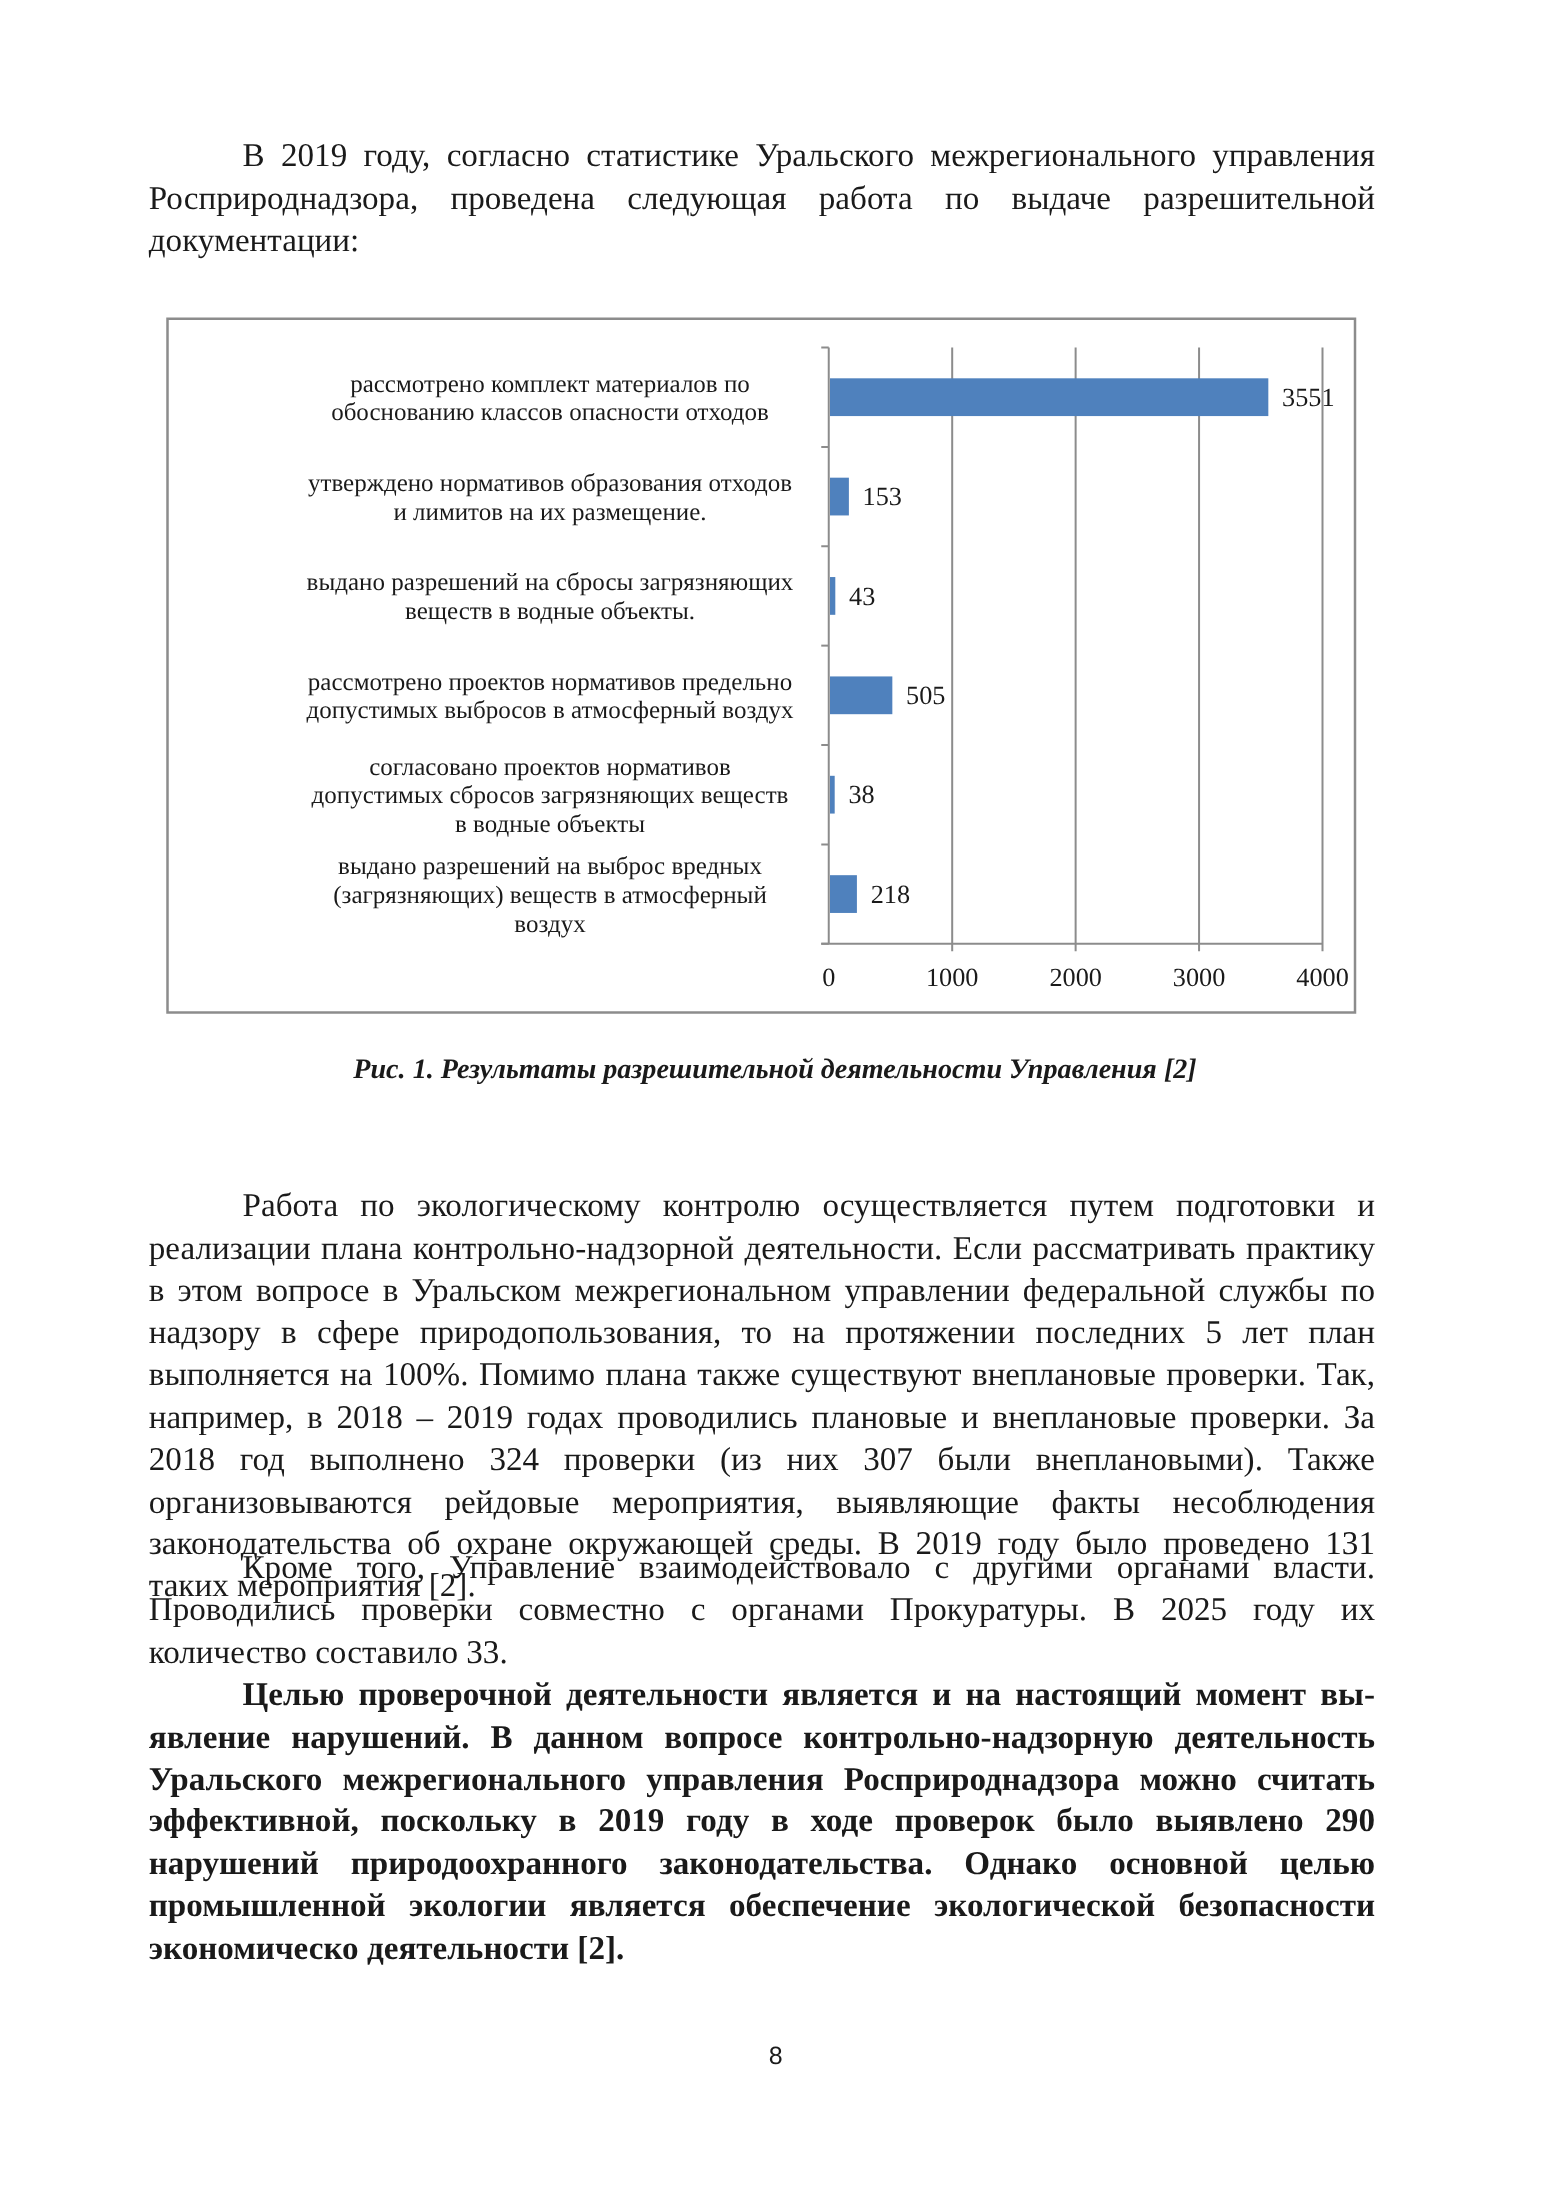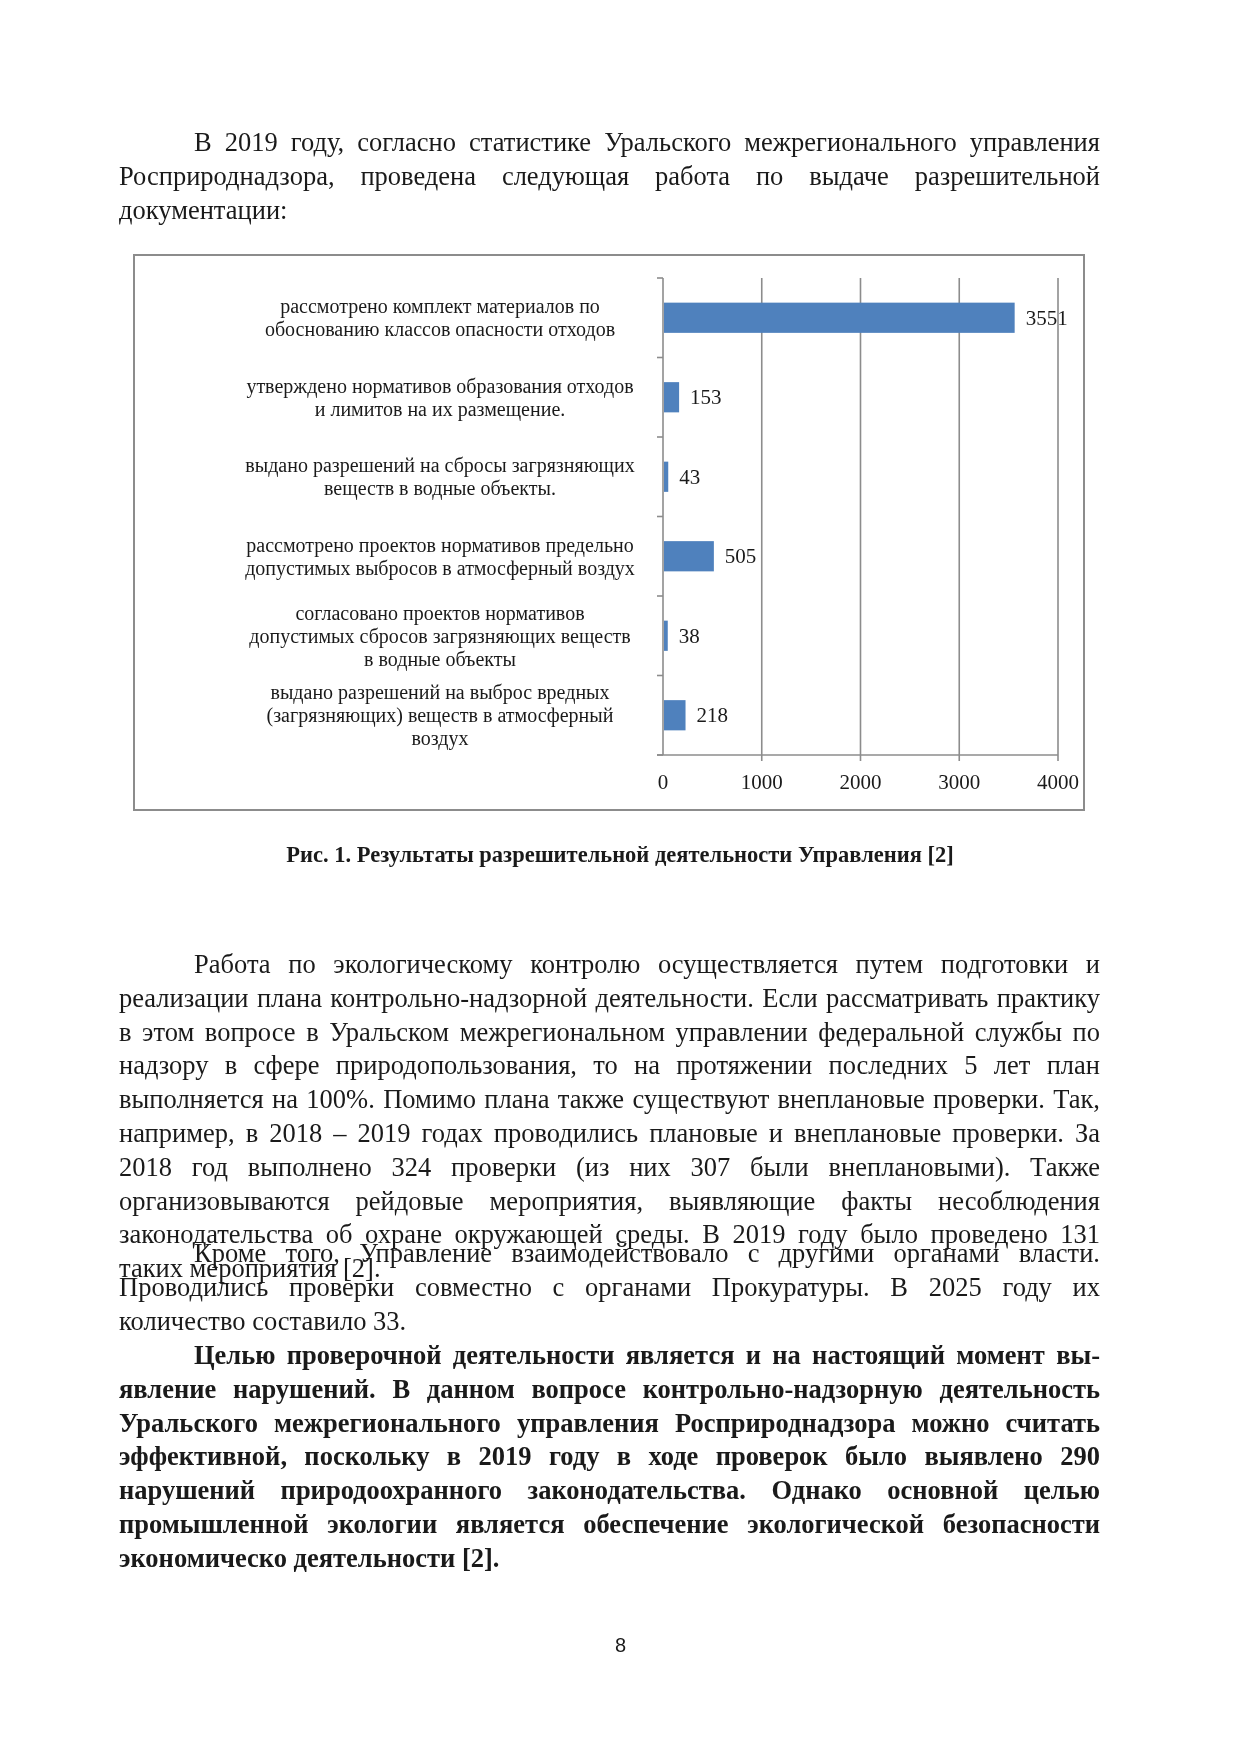--- a/index.html
+++ b/index.html
@@ -10,36 +10,36 @@
     }
     .para {
       position: absolute;
       left: 119px; width: 981px;
       font-size: 26.5px; line-height: 33.8px;
       text-align: justify;
       text-indent: 75px;
       margin: 0;
       hyphens: manual;
     }
-    #p1 { top: 126px; }
+    #p1 { top: 108px; }
     #p2 { top: 948px; }
     #p3 { top: 1237px; }
     #p4 { top: 1339px; font-weight: bold; }
 
     .figure-frame {
       position: absolute;
       left: 133px; top: 254px;
       width: 952px; height: 557px;
       border: 2px solid #8c8c8c;
       box-sizing: border-box;
       background: #fff;
     }
     .caption {
       position: absolute; left: 0; width: 1240px; top: 842px;
-      text-align: center; font-weight: bold; font-size: 22.5px;
+      text-align: center; font-weight: bold; font-size: 22.5px; font-style: italic;
     }
     .page-number {
       position: absolute; left: 0; width: 1241px; top: 1634px;
       text-align: center; font-size: 20px;
       font-family: "Liberation Sans", "DejaVu Sans", sans-serif;
     }
     svg text { font-family: "Liberation Serif", "DejaVu Serif", serif; }
   </style>
 </head>
 <body>

